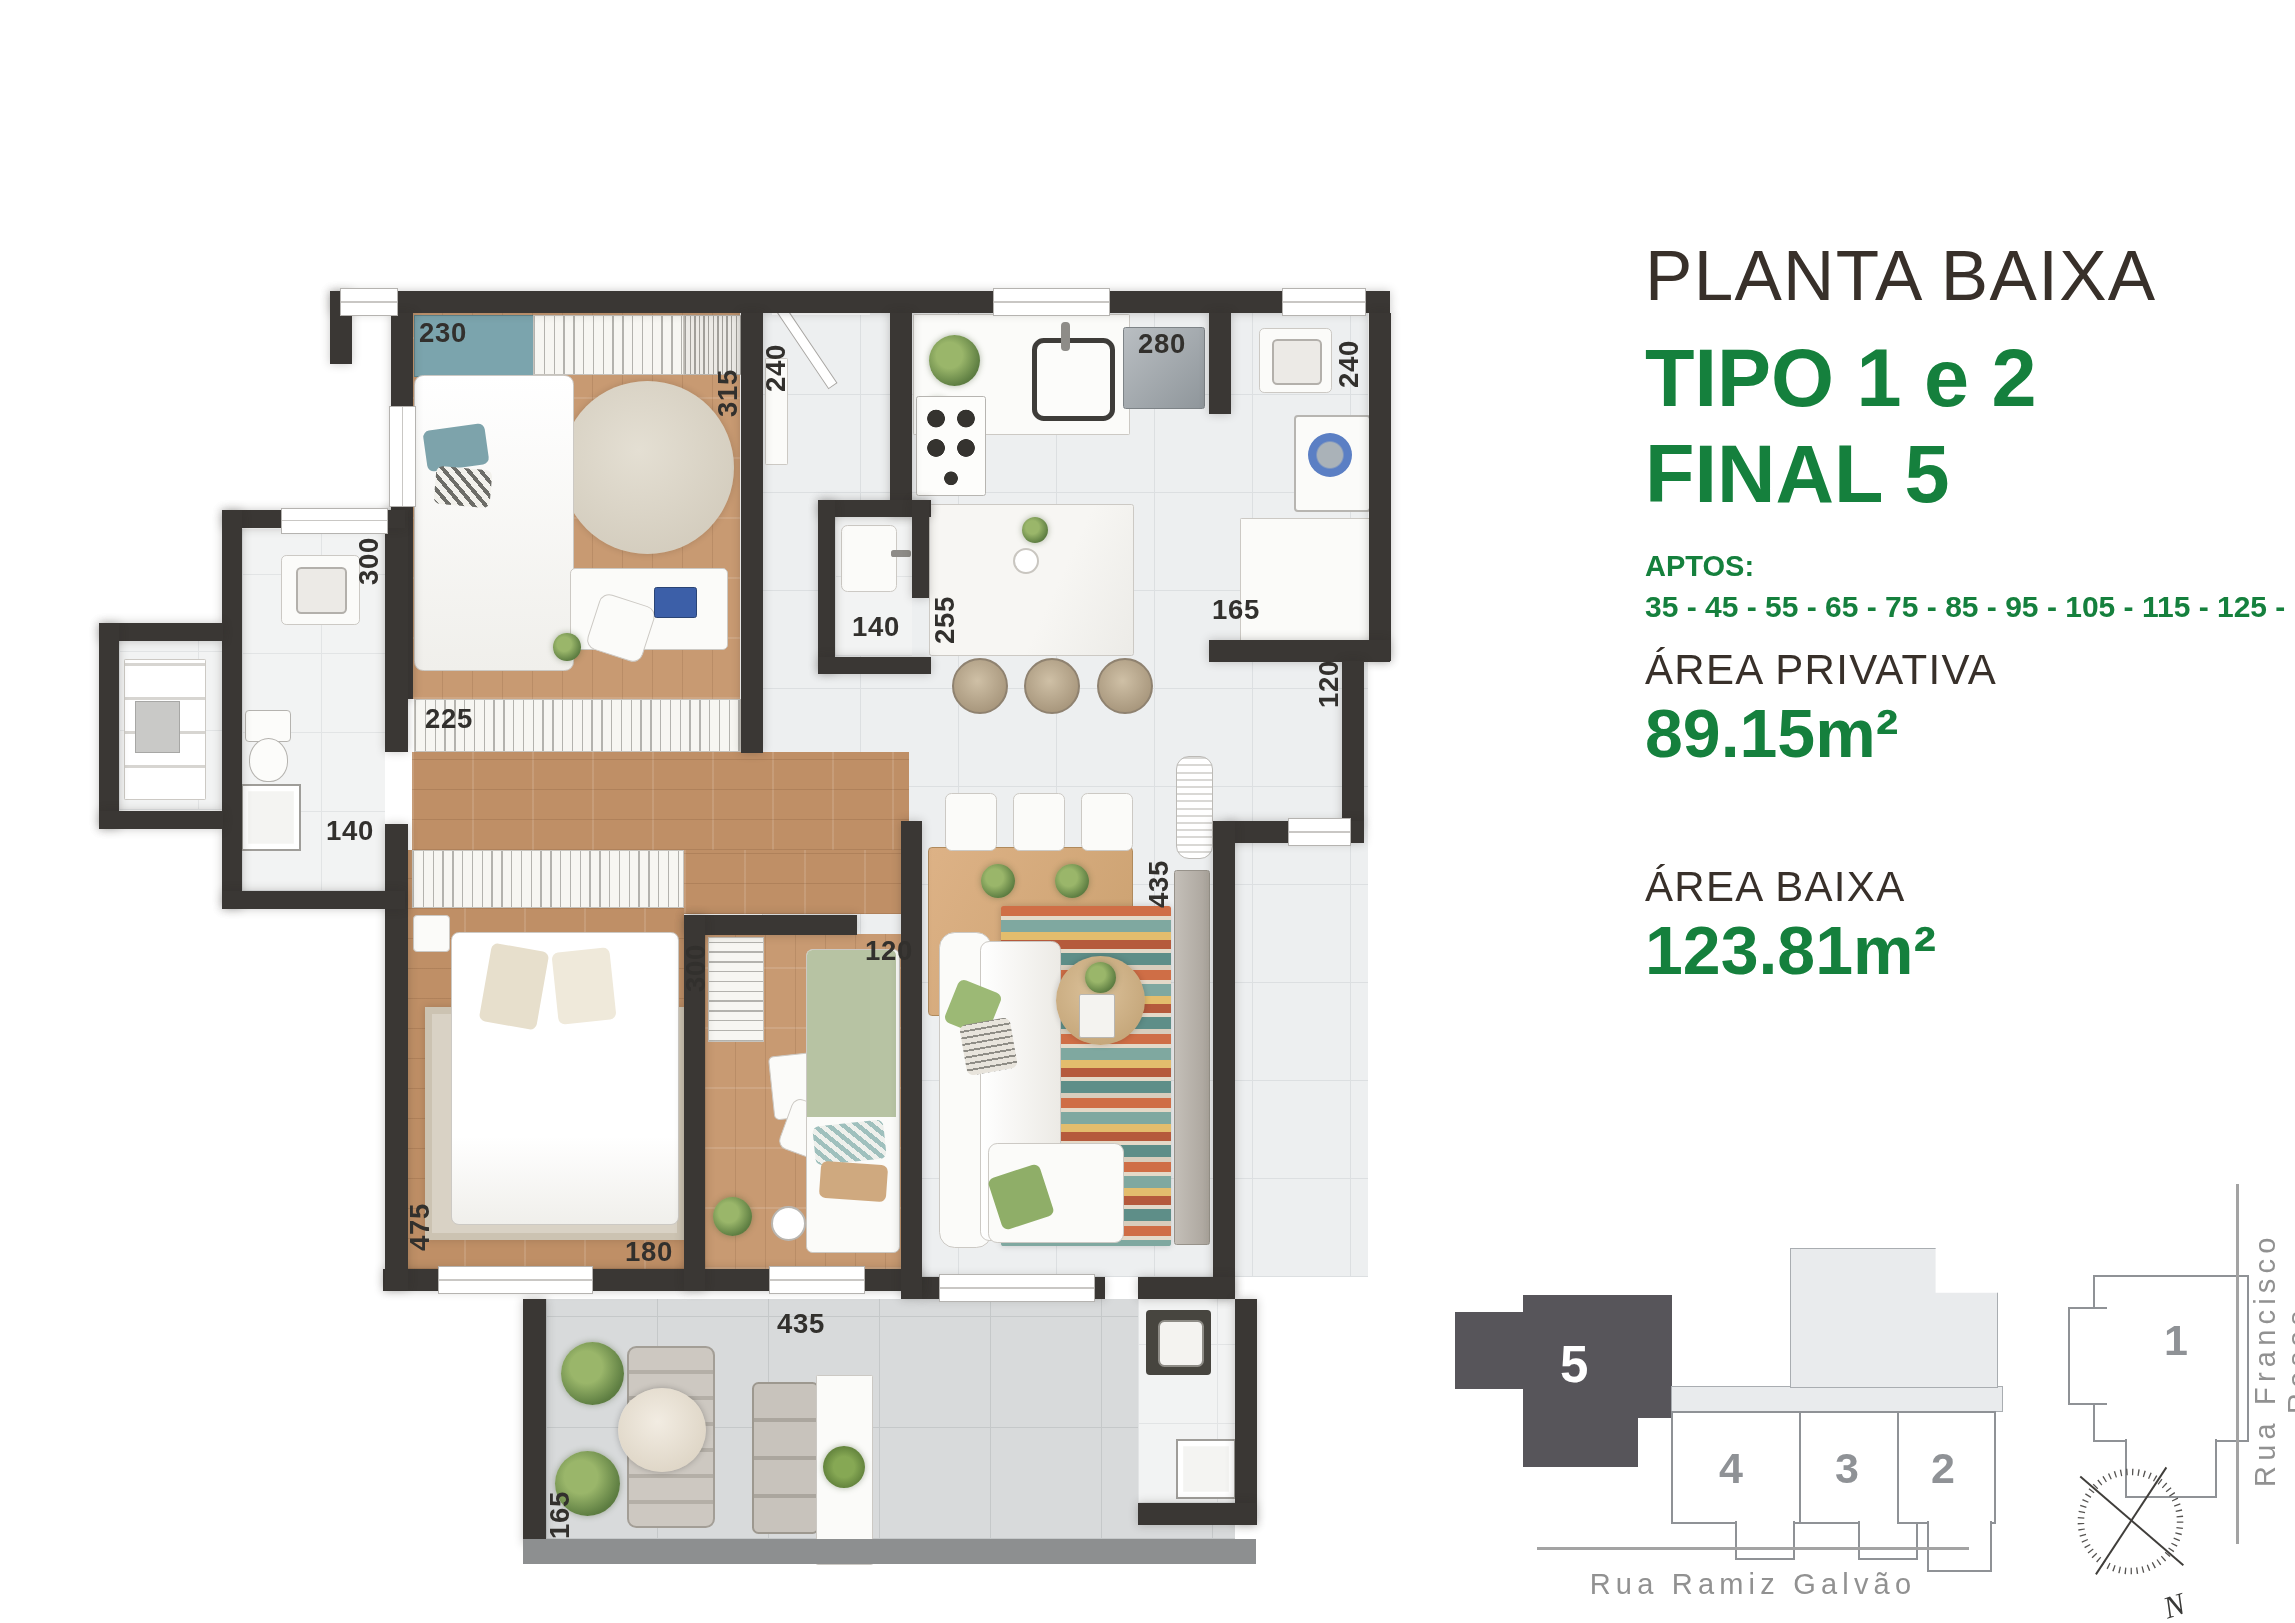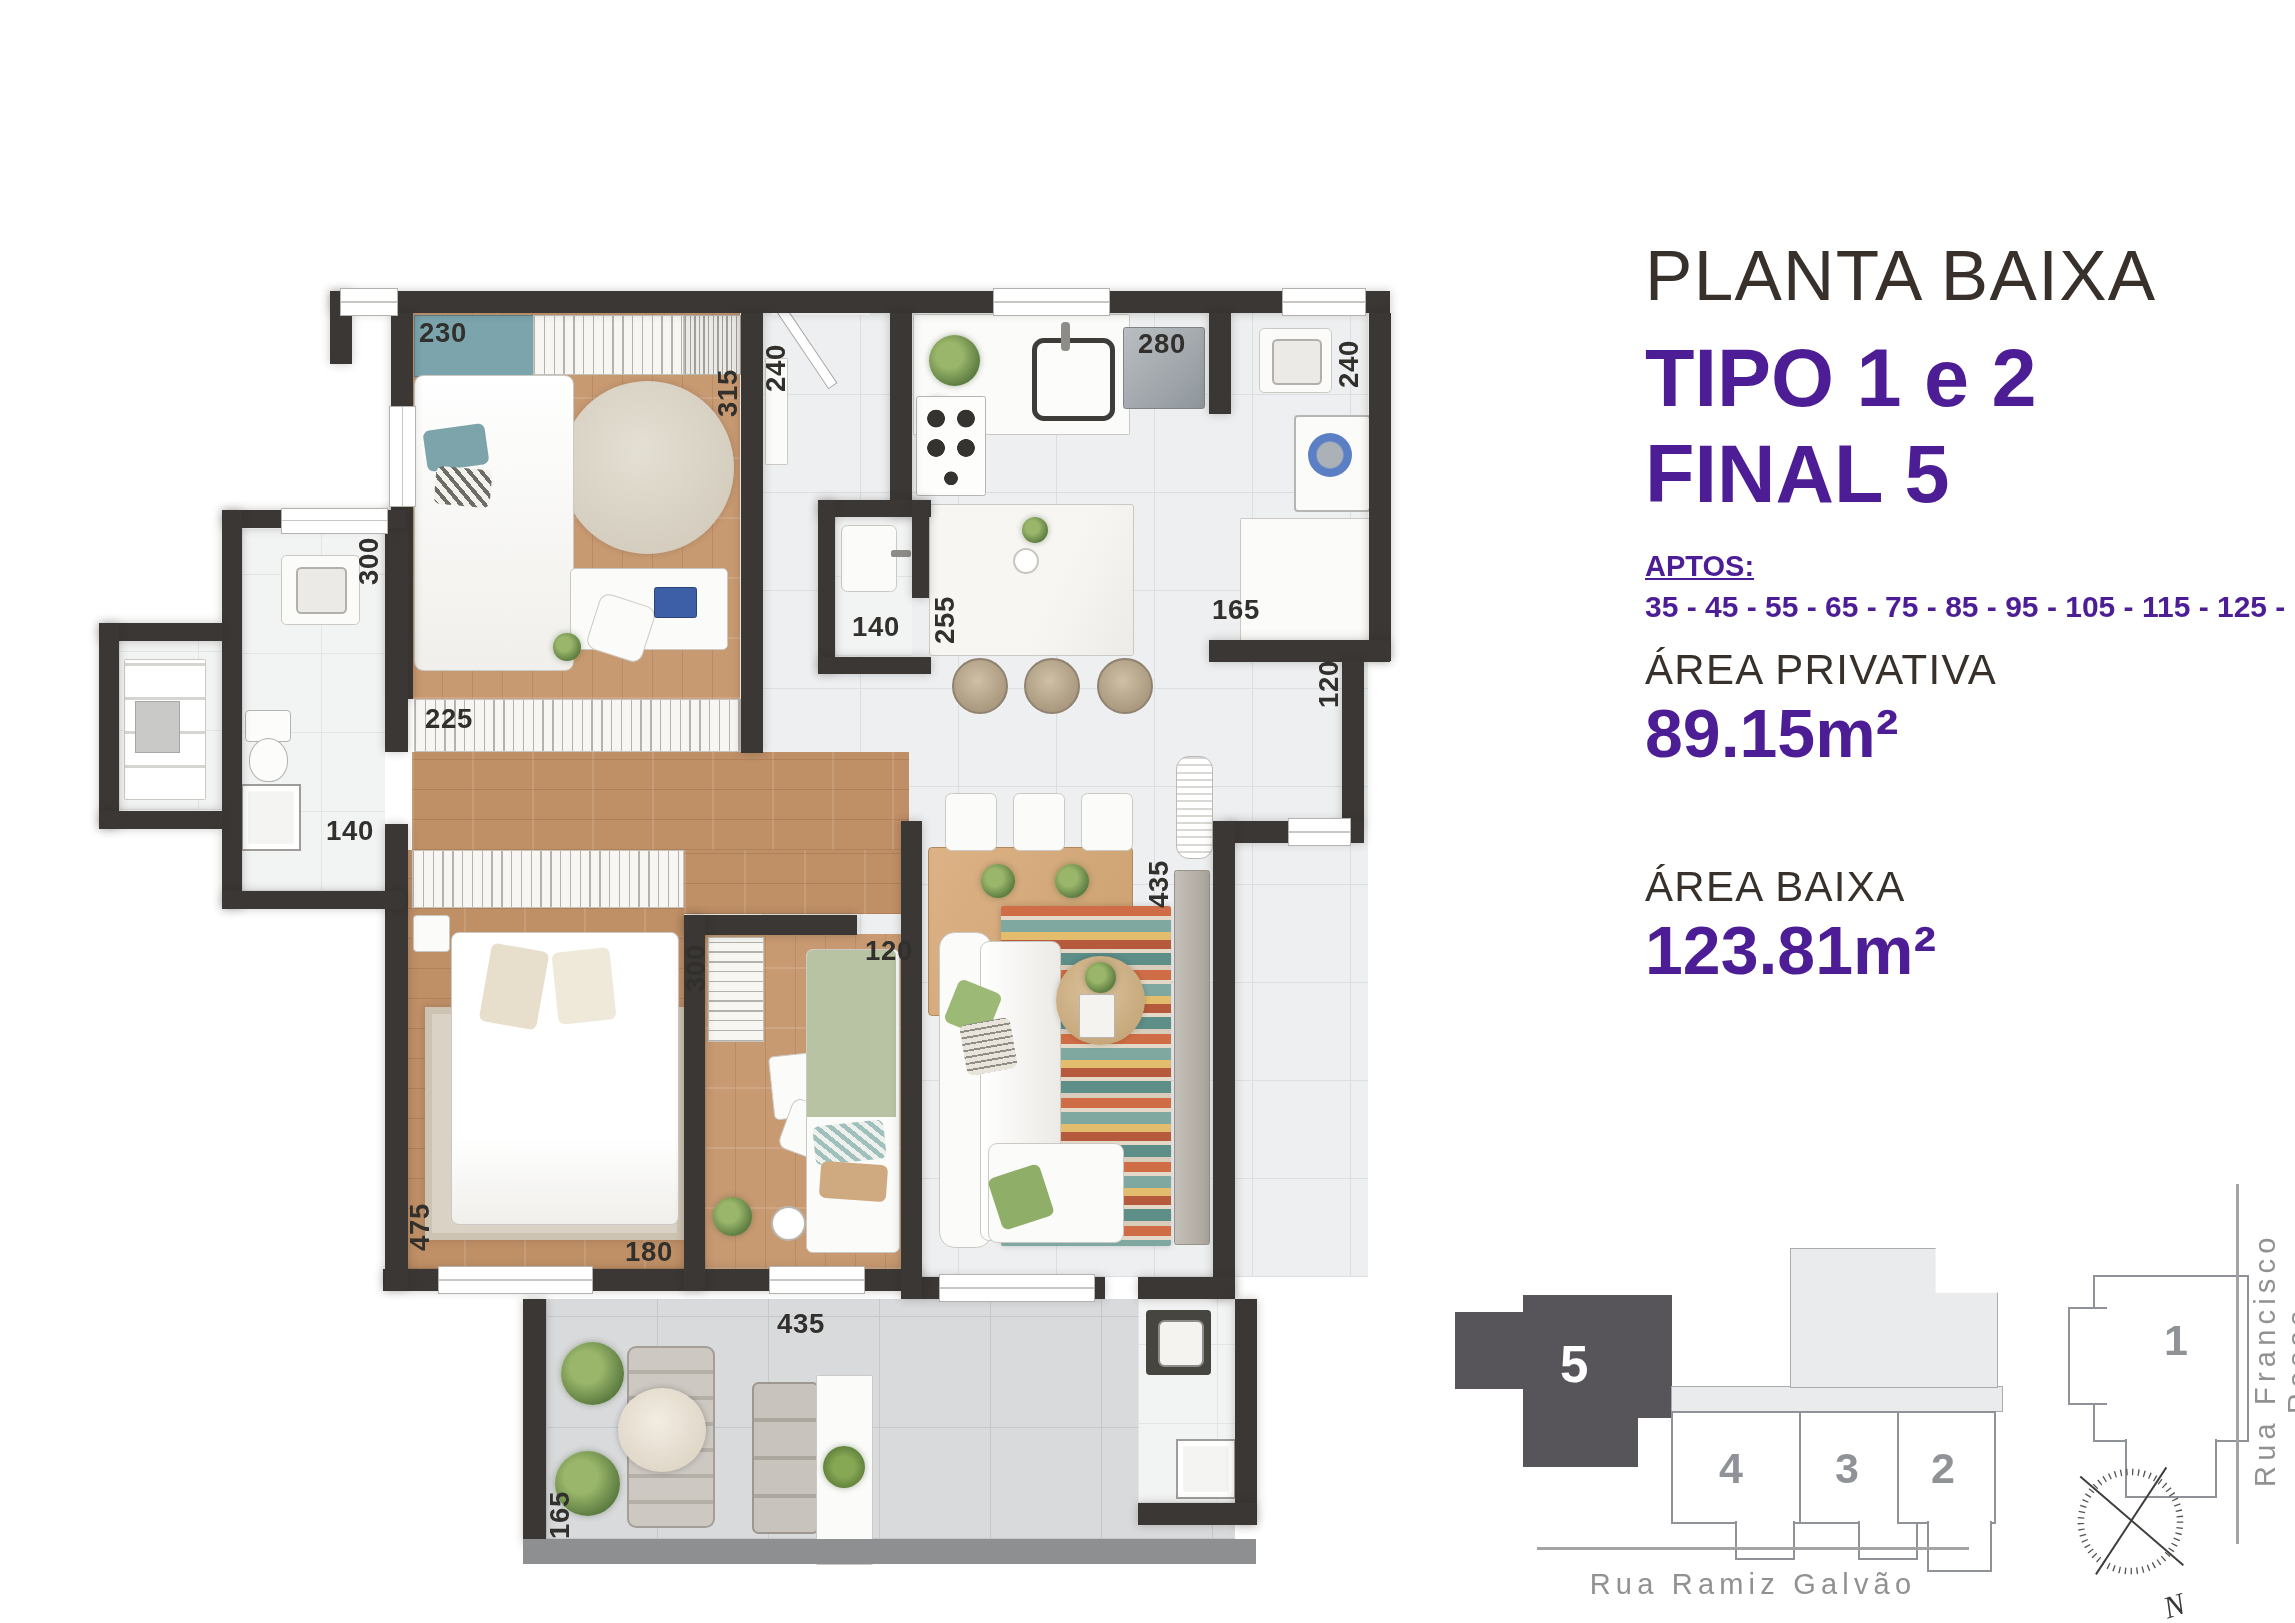--- a/index.html
+++ b/index.html
@@ -40,21 +40,21 @@
   .dim{position:absolute;font-size:27.5px;font-weight:700;color:#32302d;letter-spacing:0.7px;white-space:nowrap;}
   .dimv{transform:translate(-50%,-50%) rotate(-90deg);}
   .plant{position:absolute;border-radius:50%;
     background:radial-gradient(circle at 40% 40%,#9ab66a 0 30%,#5f7f43 70%,#46602f 100%);
     box-shadow:0 0 6.5px rgba(60,80,40,.4);}
   .pillow{position:absolute;border-radius:6.5px;}
   .stool{position:absolute;border-radius:50%;background:radial-gradient(circle at 45% 40%,#cfc0a6,#a8977d 75%);
     border:2px solid #8f male?"#";border:2px solid #8f8270;}
   
   .t-light{position:absolute;font-weight:200;color:#38302a;}
-  .t-heavy{position:absolute;font-weight:800;color:#4c1d95;}
+  .t-heavy{position:absolute;font-weight:800;color:#15803d;}
   
   .ku{position:absolute;background:#ffffff;border:2.6px solid #8f9296;box-sizing:border-box;}
   .kd{position:absolute;background:#57555a;}
   .kl{position:absolute;background:#e9ebed;border:1.3px solid #a9adb1;box-sizing:border-box;}
   .knum{position:absolute;font-size:43px;font-weight:700;color:#8f9296;}
   .street{color:#919191;letter-spacing:5.2px;font-size:29px;}
 </style>
 </head>
 <body>
 
@@ -239,21 +239,21 @@
   <span class="dim" style="left:625px;top:1236px;">180</span>
   <span class="dim dimv" style="left:1159px;top:884px;">435</span>
   <span class="dim" style="left:777px;top:1308px;">435</span>
   <span class="dim dimv" style="left:560px;top:1515px;">165</span>
 </div>
 
 <div class="a" style="left:1645px;top:222px;width:628px;">
   <div class="t-light" style="left:0;top:13px;font-size:71px;letter-spacing:1.3px;">PLANTA BAIXA</div>
   <div class="t-heavy" style="left:0;top:110px;font-size:81px;">TIPO 1 e 2</div>
   <div class="t-heavy" style="left:0;top:206px;font-size:81px;">FINAL 5</div>
-  <div class="t-heavy" style="left:0;top:328px;font-size:29px;text-decoration:underline;">APTOS:</div>
+  <div class="t-heavy" style="left:0;top:328px;font-size:29px;">APTOS:</div>
   <div class="t-heavy" style="left:0;top:368px;font-size:30px;font-weight:700;white-space:nowrap;">35 - 45 - 55 - 65 - 75 - 85 - 95 - 105 - 115 - 125 - 135</div>
   <div class="t-light" style="left:0;top:424px;font-size:42px;letter-spacing:1.3px;">ÁREA PRIVATIVA</div>
   <div class="t-heavy" style="left:0;top:472px;font-size:68px;">89.15m²</div>
   <div class="t-light" style="left:0;top:641px;font-size:42px;letter-spacing:1.3px;">ÁREA BAIXA</div>
   <div class="t-heavy" style="left:0;top:689px;font-size:68px;">123.81m²</div>
 </div>
 
 <div class="a" style="left:1439px;top:1164px;width:857px;height:458px;">
 
   <div class="kd" style="left:84px;top:131px;width:149px;height:123px;"></div>

